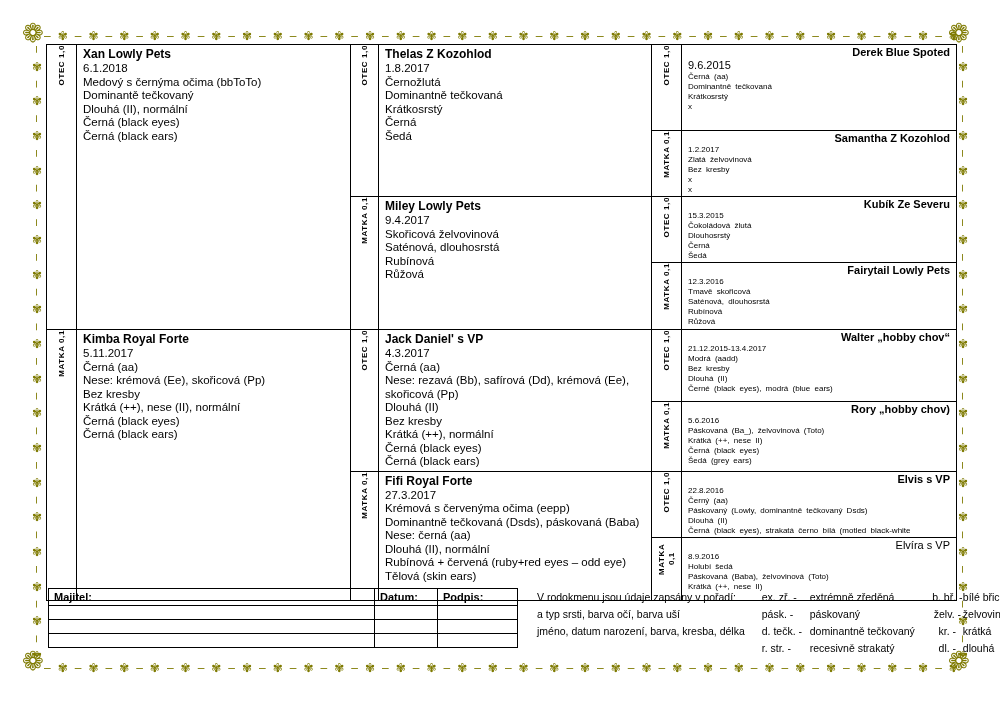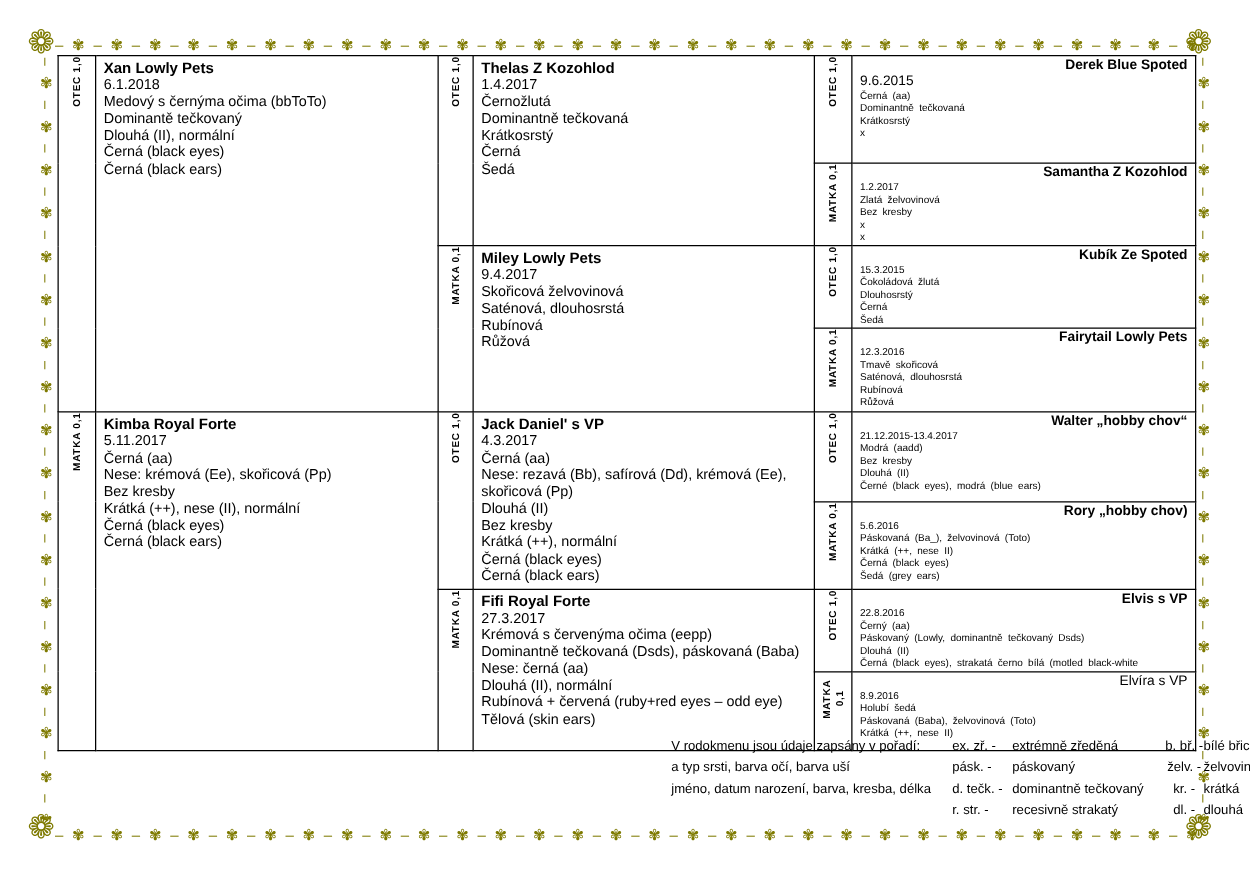--- a/index.html
+++ b/index.html
@@ -101,21 +101,21 @@
               <div>Černá (black eyes)</div>
               <div>Černá (black ears)</div>
             </div>
       </td>
       <td class="vcell" rowspan="2">
             <div class="vlabel">OTEC 1,0</div>
           </td>
       <td class="big" rowspan="2">
         <div class="bname">Thelas Z Kozohlod</div>
         <div class="blines">
-              <div>1.4.2017</div>
+              <div>1.8.2017</div>
               <div>Černožlutá</div>
               <div>Dominantně tečkovaná</div>
               <div>Krátkosrstý</div>
               <div>Černá</div>
               <div>Šedá</div>
             </div>
       </td>
       <td class="vcell">
             <div class="vlabel">OTEC 1,0</div>
           </td>
@@ -156,21 +156,21 @@
               <div>Skořicová želvovinová</div>
               <div>Saténová, dlouhosrstá</div>
               <div>Rubínová</div>
               <div>Růžová</div>
             </div>
       </td>
       <td class="vcell">
             <div class="vlabel">OTEC 1,0</div>
           </td>
       <td class="small">
-        <div class="sname">Kubík Ze Spoted</div>
+        <div class="sname">Kubík Ze Severu</div>
         <div class="sdate">15.3.2015</div>
         <div class="slines">
               <div>Čokoládová žlutá</div>
               <div>Dlouhosrstý</div>
               <div>Černá</div>
               <div>Šedá</div>
             </div>
       </td>
     </tr>
     <tr style="height:67px">
@@ -289,20 +289,49 @@
         <div class="slines">
               <div>Holubí šedá</div>
               <div>Páskovaná (Baba), želvovinová (Toto)</div>
               <div>Krátká (++, nese II)</div>
             </div>
       </td>
     </tr>
   </tbody>
     </table>
 
+  <table class="owner">
+    <colgroup>
+        <col style="width:326px">
+        <col style="width:63px">
+        <col style="width:80px">
+      </colgroup>
+    <tbody>
+        <tr>
+      <th>Majitel:</th>
+      <th>Datum:</th>
+      <th>Podpis:</th>
+    </tr>
+    <tr>
+      <td></td>
+      <td></td>
+      <td></td>
+    </tr>
+    <tr>
+      <td></td>
+      <td></td>
+      <td></td>
+    </tr>
+    <tr>
+      <td></td>
+      <td></td>
+      <td></td>
+    </tr>
+  </tbody>
+    </table>
 
   <div class="legend">
     <div class="col col1">
       <div class="row">V rodokmenu jsou údaje zapsány v pořadí:</div>
       <div class="row">a typ srsti, barva očí, barva uší</div>
       <div class="row">jméno, datum narození, barva, kresba, délka</div>
     </div>
     <div class="col col2">
       <div class="row"><span class="abbr">ex. zř. -</span><span>extrémně zředěná</span></div>
       <div class="row"><span class="abbr">pásk. -</span><span>páskovaný</span></div>

